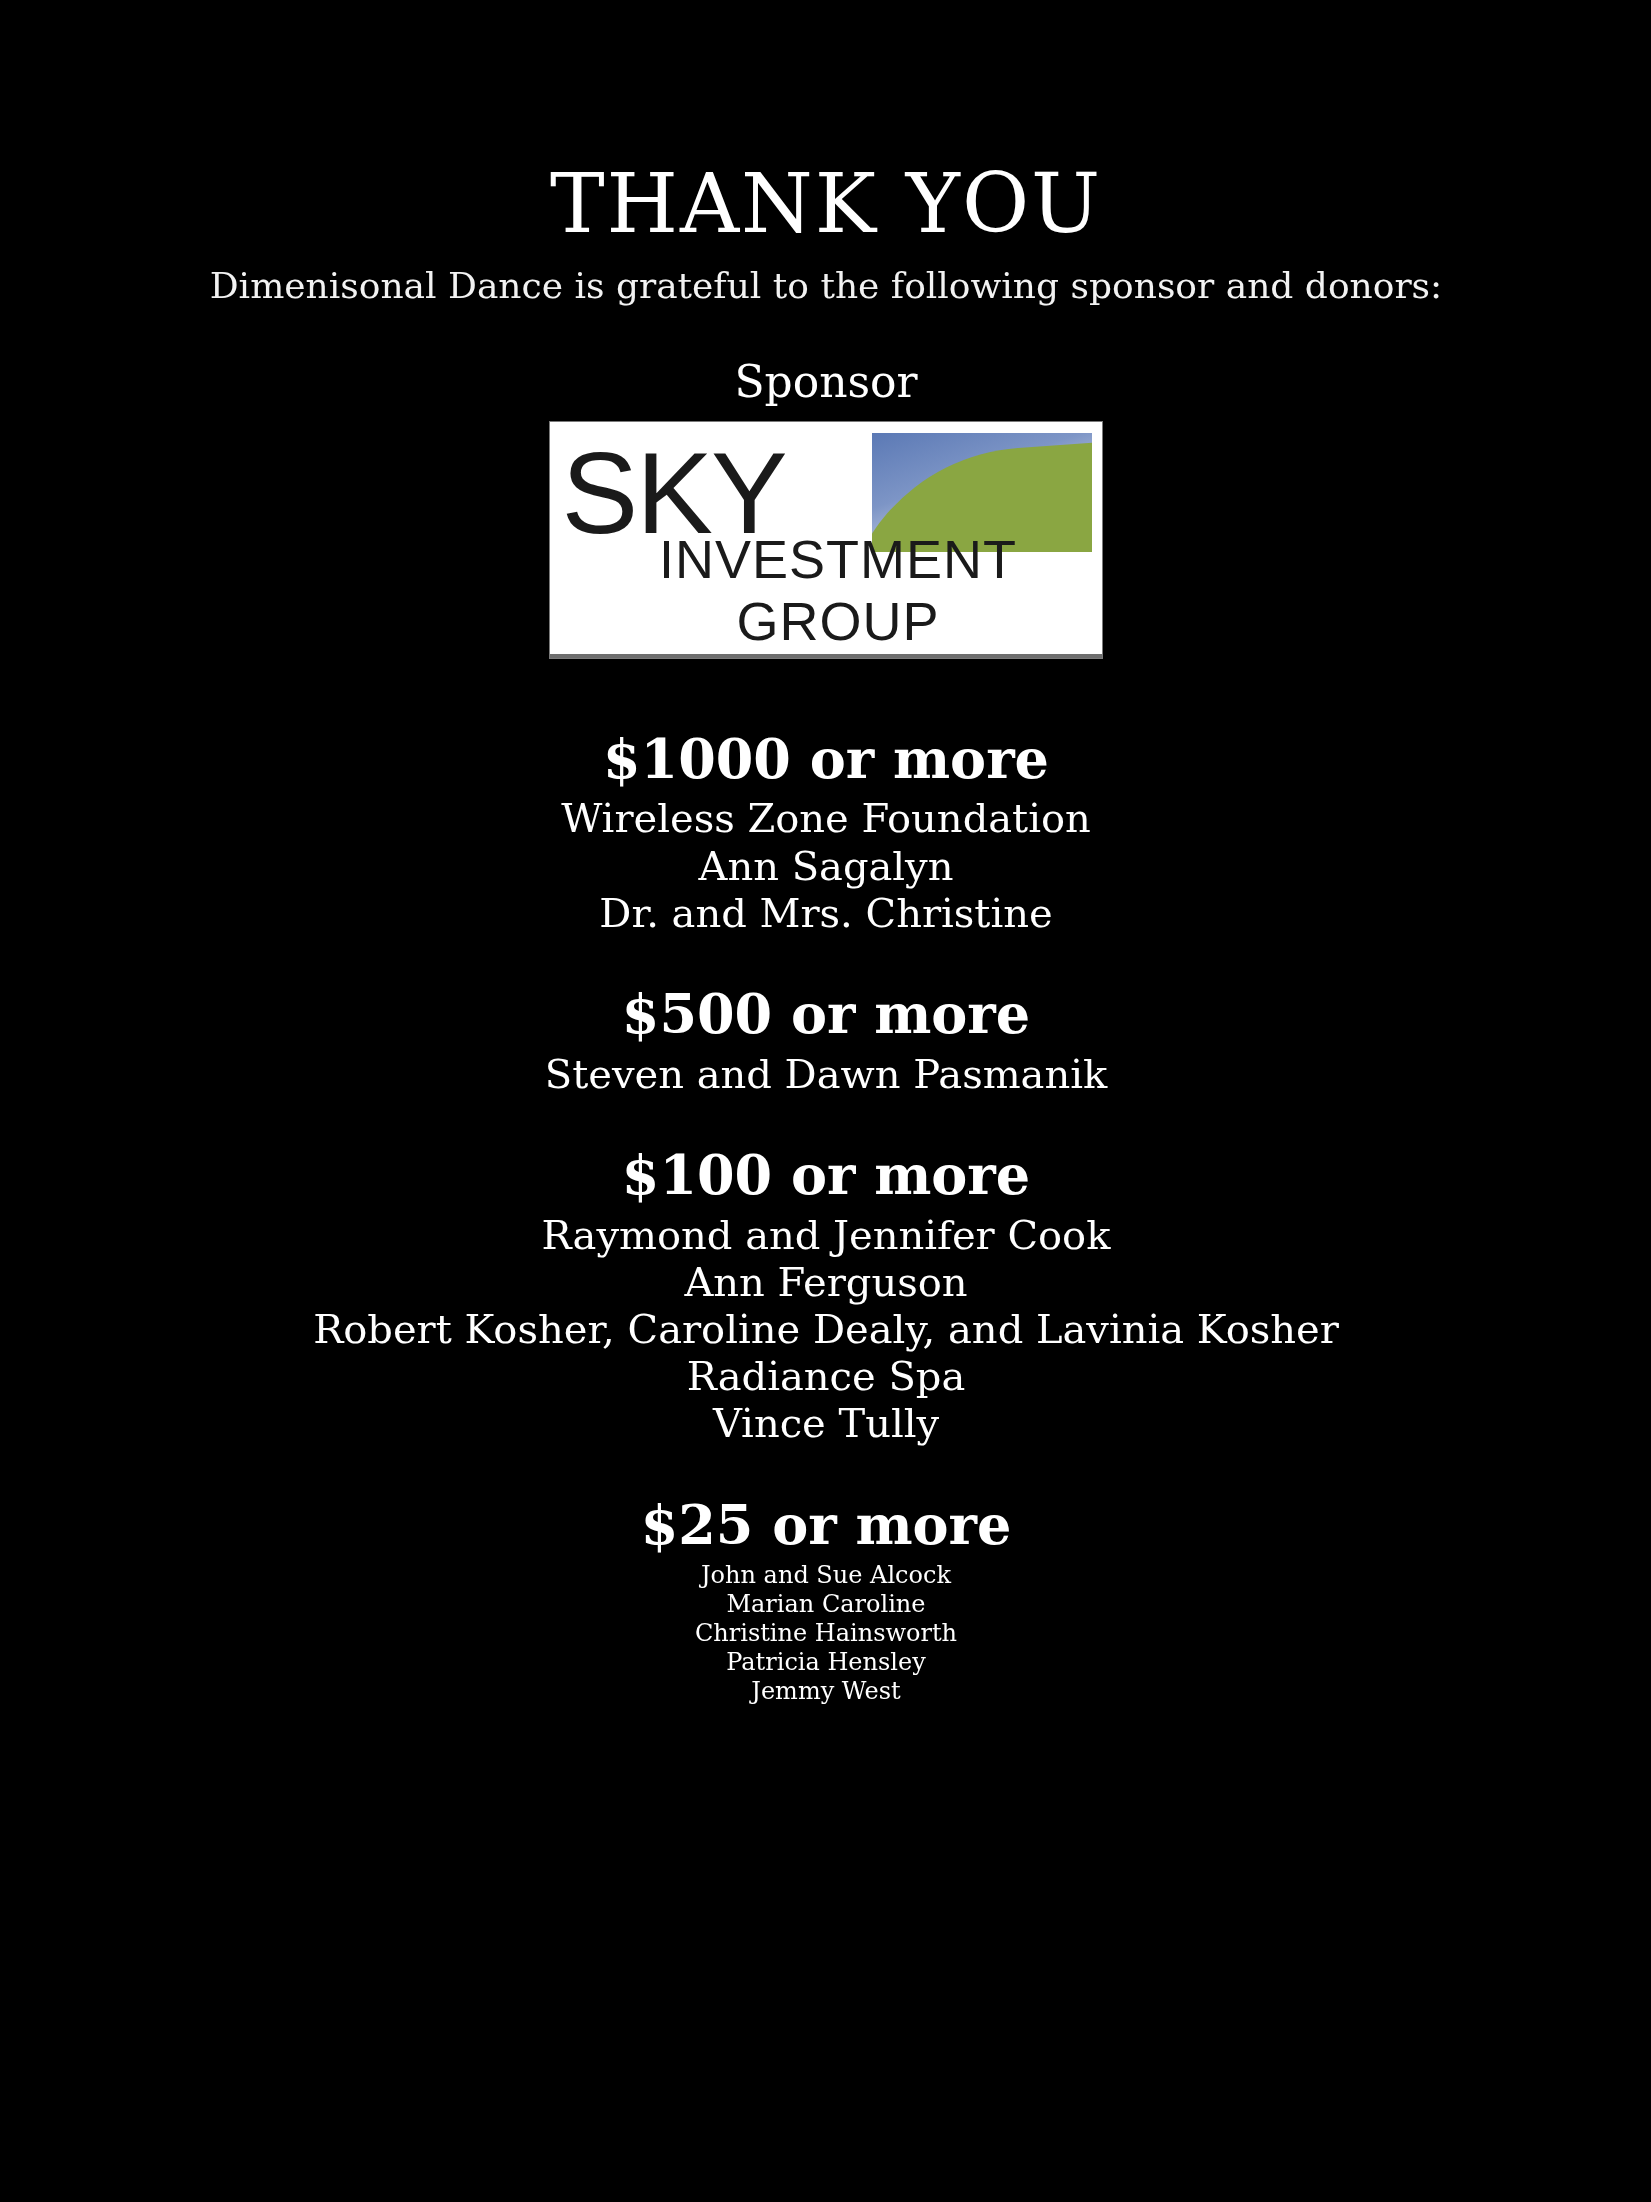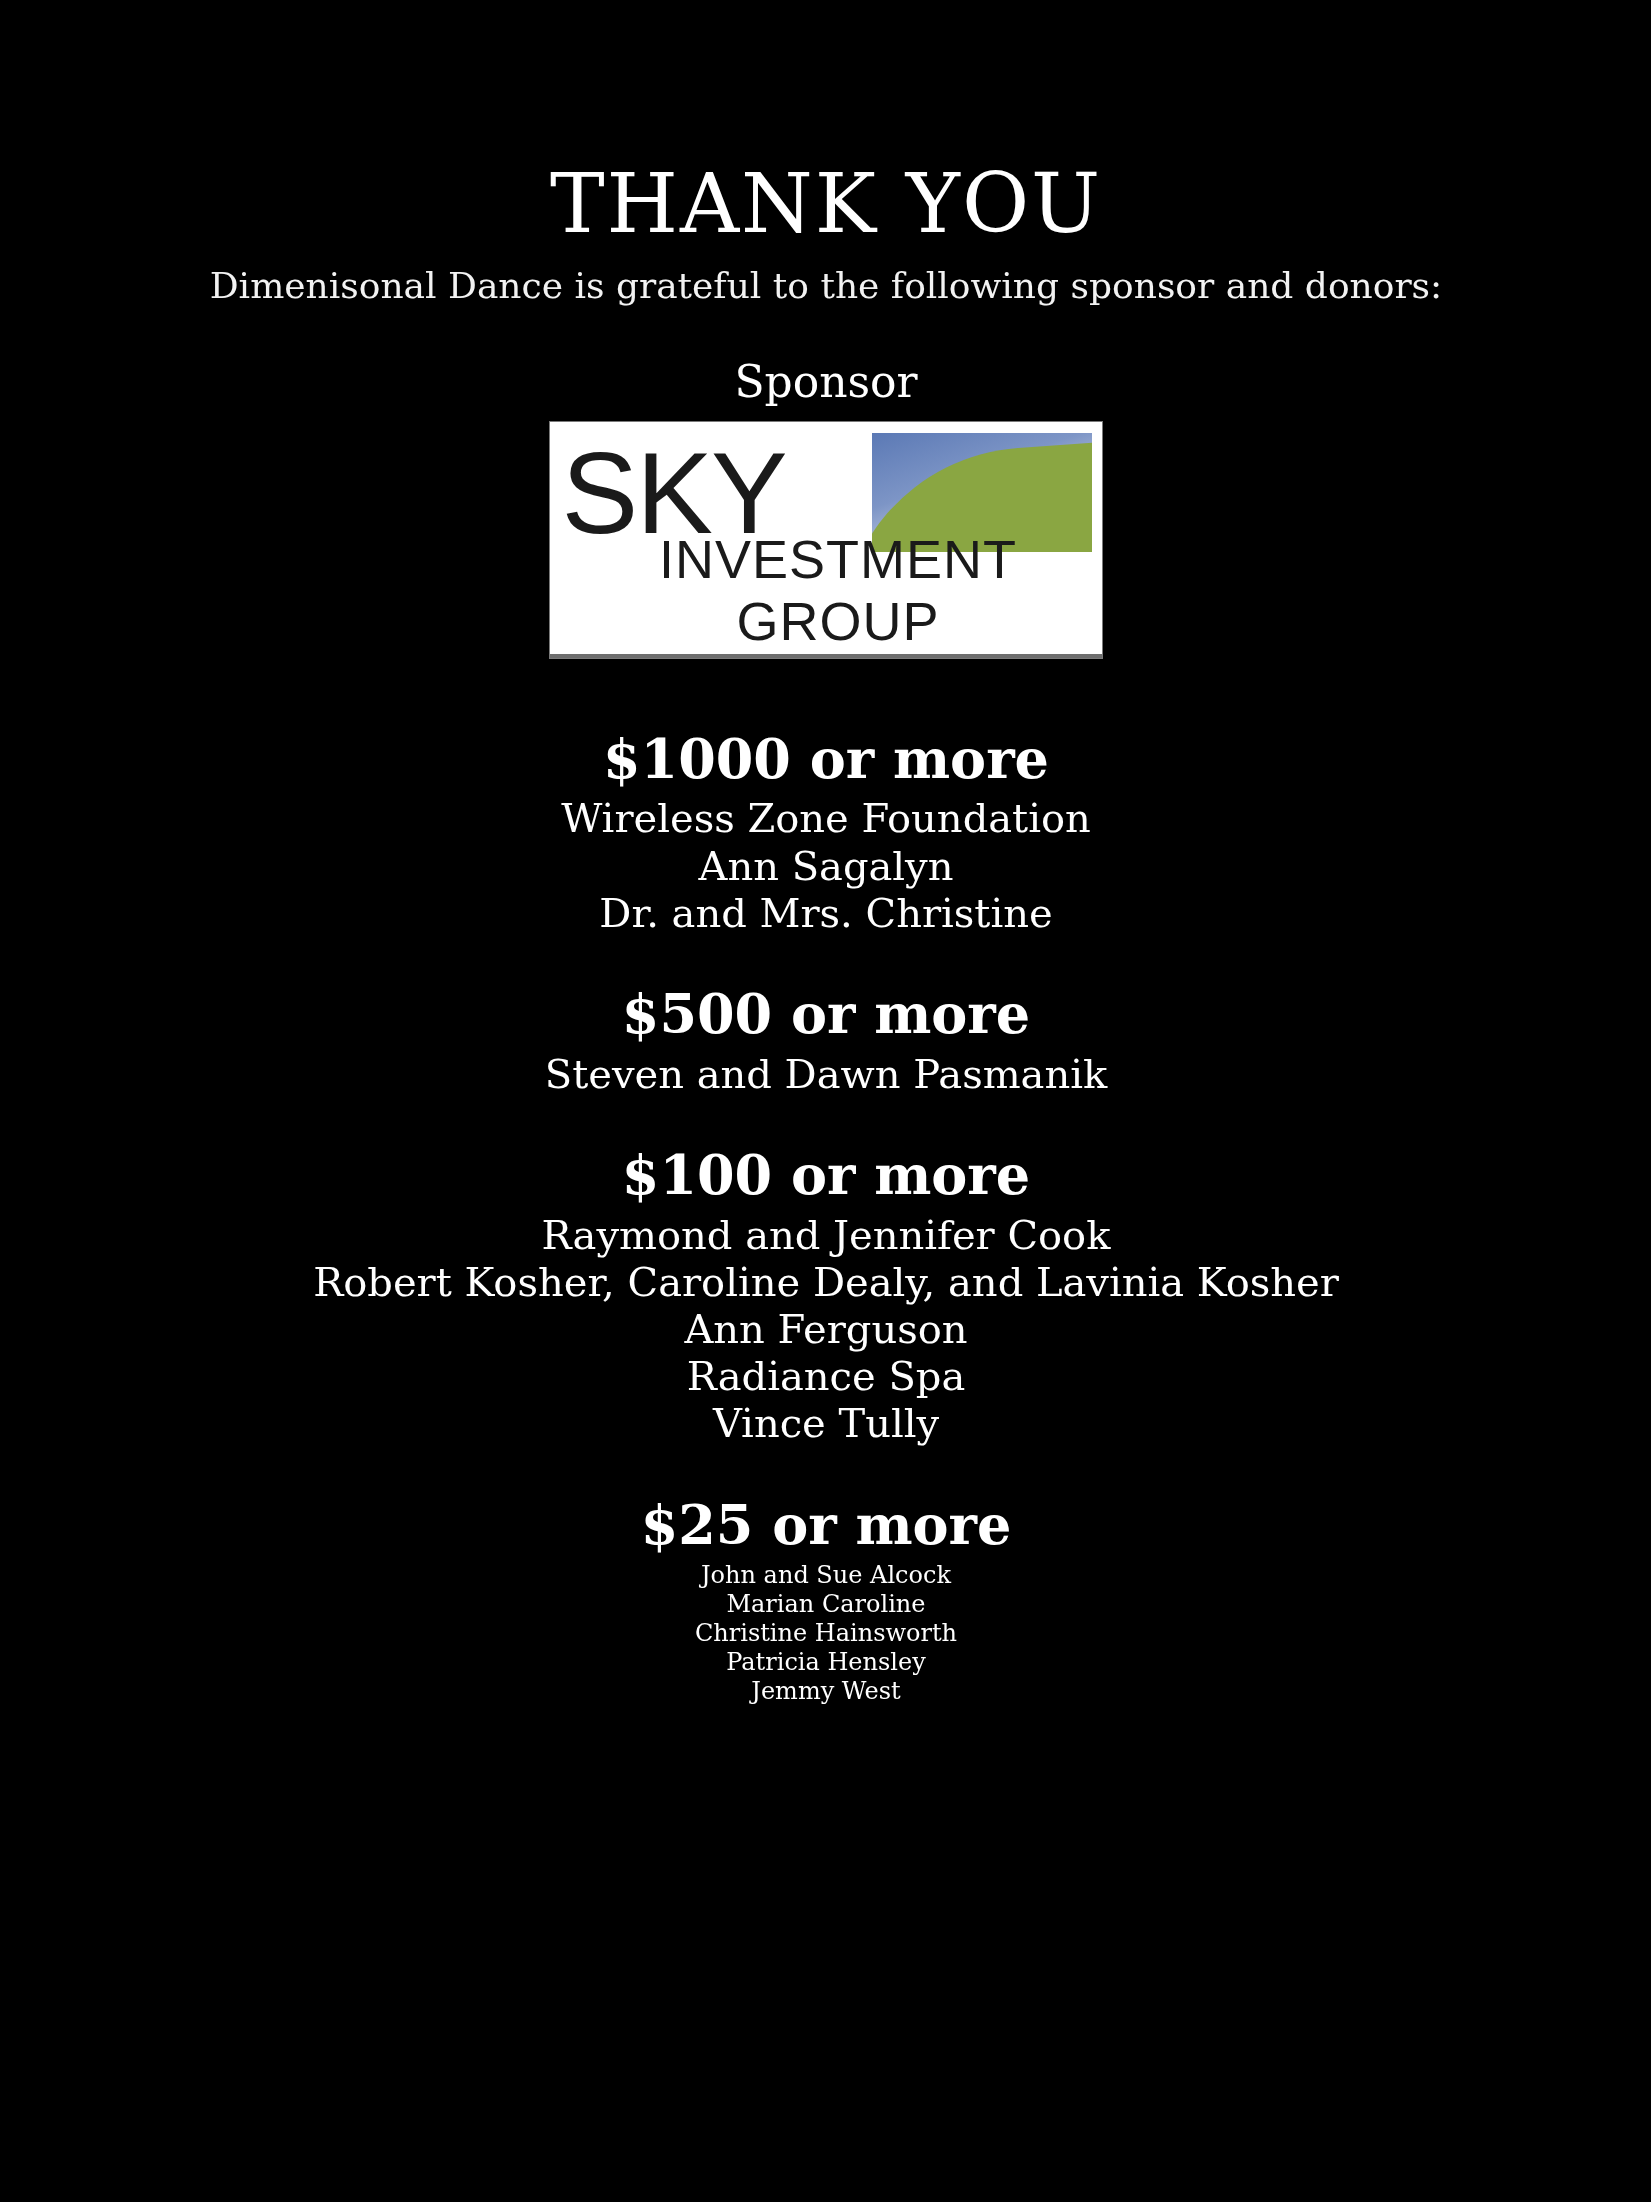--- a/index.html
+++ b/index.html
@@ -167,22 +167,22 @@
     <h2 class="tier-title">$500 or more</h2>
     <ul class="tier-list">
       <li>Steven and Dawn Pasmanik</li>
     </ul>
   </section>
 
   <section class="tier">
     <h2 class="tier-title">$100 or more</h2>
     <ul class="tier-list">
       <li>Raymond and Jennifer Cook</li>
+      <li>Ann Ferguson</li>
       <li>Robert Kosher, Caroline Dealy, and Lavinia Kosher</li>
-      <li>Ann Ferguson</li>
       <li>Radiance Spa</li>
       <li>Vince Tully</li>
     </ul>
   </section>
 
   <section class="tier tier-small">
     <h2 class="tier-title">$25 or more</h2>
     <ul class="tier-list">
       <li>John and Sue Alcock</li>
       <li>Marian Caroline</li>

